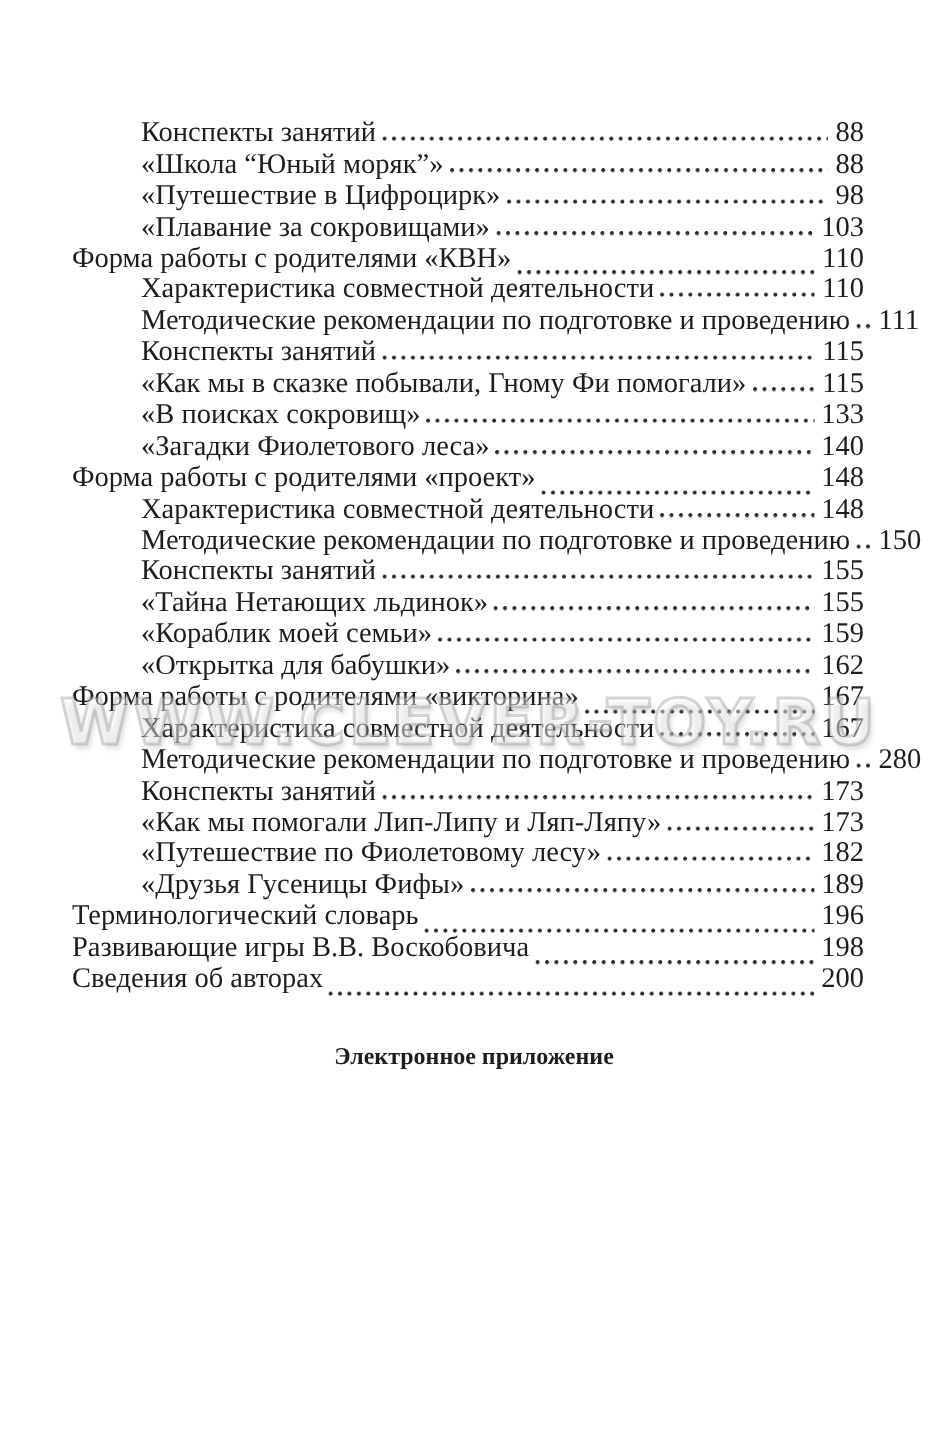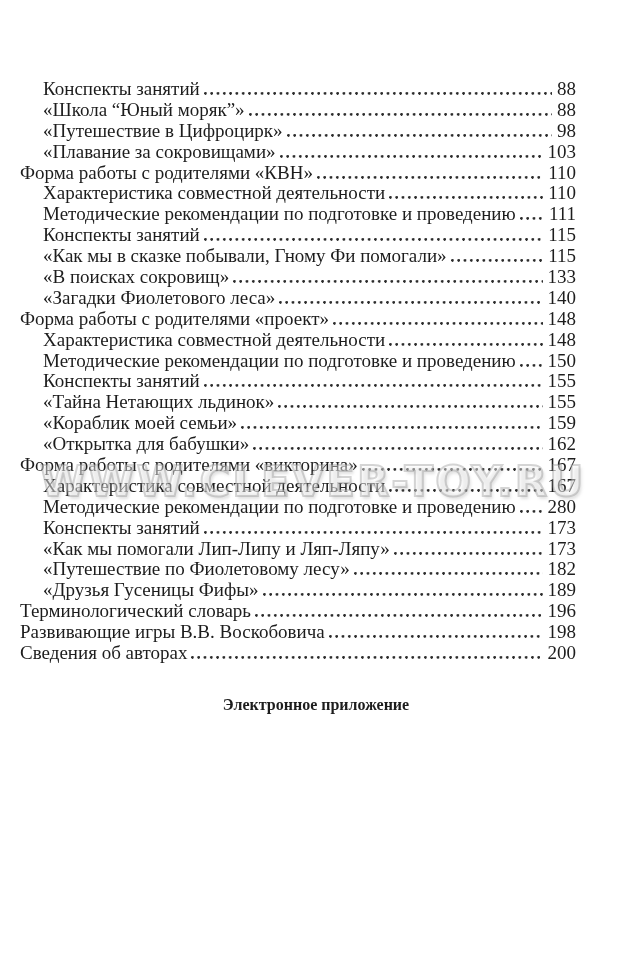--- a/index.html
+++ b/index.html
@@ -23,22 +23,22 @@
     width: 576px; 
   }
   .toc-row {
     display: flex;
     align-items: baseline;
     height: 20.9px;
     line-height: 20.9px;
     font-size: 19px;
     white-space: nowrap;
   }
-  .toc-row.lvl0 { padding-left: 20px; }
-  .toc-row.lvl1 { padding-left: 43px; }
+  .toc-row.lvl0 { padding-left: 48px; align-items: flex-end; }
+  .toc-row.lvl1 { padding-left: 94px; }
   .toc-row .t { flex: 0 0 auto; }
   .toc-row.it .t { }
   .toc-row .dots {
     flex: 1 1 auto;
     height: 3px;
     margin: 0 3px 0 4px;
     background-image: radial-gradient(circle at 1.4px 1.4px, #2c2c2c 1.12px, rgba(0,0,0,0) 1.55px);
     background-size: 6.3px 3px;
     background-repeat: repeat-x;
     background-position: left bottom;

